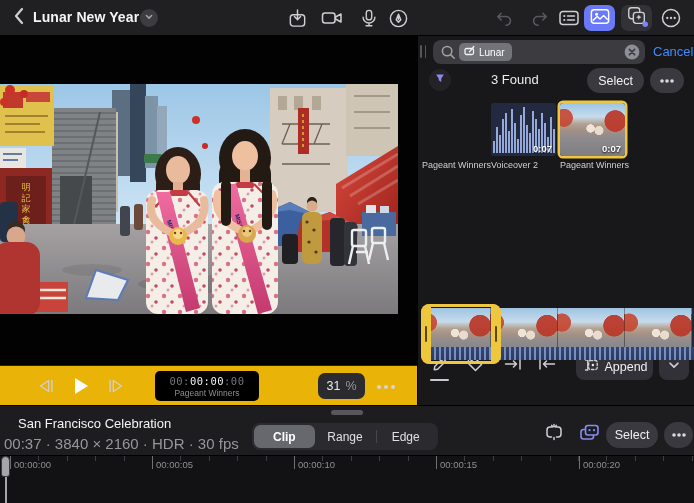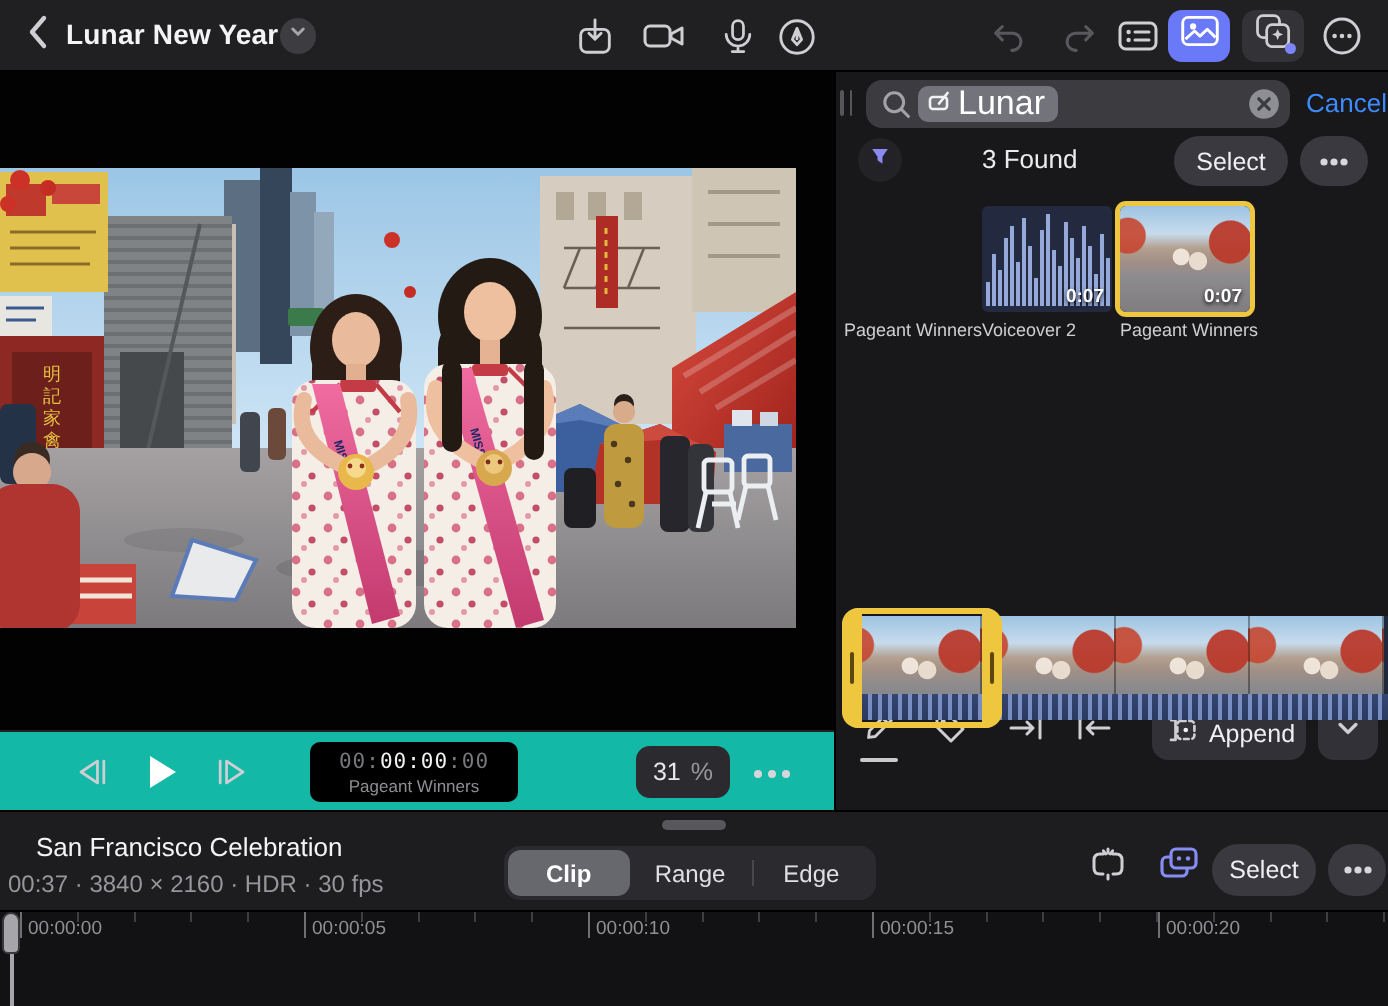--- a/index.html
+++ b/index.html
@@ -15,35 +15,35 @@
   .stroke-dim { fill:none; stroke:#58585d; stroke-width:1.6; stroke-linecap:round; stroke-linejoin:round; }
   .back-btn { position:absolute; left:8px; top:6px; width:22px; height:24px; display:flex; align-items:center; justify-content:center; }
   .proj-title { position:absolute; left:33px; top:9px; font-size:14px; font-weight:bold; color:#f4f4f6; letter-spacing:.1px; }
   .title-chev { position:absolute; left:140px; top:9px; width:18px; height:18px; border-radius:50%; background:#3c3c41; display:flex; align-items:center; justify-content:center; }
   .media-btn { position:absolute; left:584px; top:5px; width:31px; height:26px; border-radius:7px; background:#6a79f7; display:flex; align-items:center; justify-content:center; }
   .fx-btn { position:absolute; left:621px; top:5px; width:31px; height:26px; border-radius:7px; background:#323237; display:flex; align-items:center; justify-content:center; }
 
   
   .viewer { position:absolute; left:0; top:36px; width:417px; height:369px; background:#020203; }
   .video-wrap { position:absolute; left:0; top:48px; width:398px; height:230px; overflow:hidden; background:#0a0a0b; }
-  .transport { position:absolute; left:0; top:329px; width:417px; height:40px; border-top:1px solid #232327; background:#14b8a6; }
+  .transport { position:absolute; left:0; top:329px; width:417px; height:40px; border-top:1px solid #232327; background:#eab308; }
   .tc-box { position:absolute; left:155px; top:5px; width:104px; height:30px; background:#000; border-radius:5px; display:flex; flex-direction:column; align-items:center; justify-content:center; gap:1px; }
   .tc-line { font-family:"DejaVu Sans Mono", monospace; font-size:10.5px; letter-spacing:.5px; color:#f2f2f4; }
   .tc-line .dim { color:#77777c; }
   .tc-name { font-size:8.5px; color:#8e8e93; }
   .zoom-pill { position:absolute; left:318px; top:7px; width:47px; height:26px; background:#2b2b2f; border-radius:7px; display:flex; align-items:center; justify-content:center; gap:5px; font-size:12.5px; }
   .zoom-pill .pct { color:#97979c; }
 
   
   .browser { position:absolute; left:417px; top:36px; width:277px; height:369px; background:#18181b; border-left:1px solid #000; }
   .grip { position:absolute; left:2px; top:9px; width:8px; height:13px; display:flex; gap:3px; }
   .grip i { width:1.5px; height:13px; background:#55555a; border-radius:1px; }
   .search-field { position:absolute; left:15px; top:4px; width:212px; height:24px; background:#3b3b40; border-radius:8px; }
   .search-field .mag { position:absolute; left:7px; top:4px; }
-  .token { position:absolute; left:26px; top:3px; height:18px; padding:0 7px 0 5px; background:#73737b; border-radius:5px; display:flex; align-items:center; gap:3px; font-size:17px; color:#fff; }
+  .token { position:absolute; left:26px; top:3px; height:18px; padding:0 7px 0 5px; background:#73737b; border-radius:5px; display:flex; align-items:center; gap:3px; font-size:10px; color:#fff; }
   .clear-btn { position:absolute; right:5px; top:4px; width:16px; height:16px; }
   .cancel { position:absolute; left:235px; top:8px; font-size:13px; color:#3e8bff; }
   .found-row { position:absolute; left:0; top:30px; width:277px; height:30px; }
   .filter-ic { position:absolute; left:11px; top:3px; width:22px; height:22px; border-radius:50%; background:#232327; display:flex; align-items:center; justify-content:center; }
   .found-label { position:absolute; left:41px; top:6px; font-size:13px; color:#ececee;margin-left:32px; }
   .pill { background:#39393f; border-radius:13px; display:flex; align-items:center; justify-content:center; font-size:12.5px; color:#f0f0f2; }
   .sel-pill { position:absolute; left:169px; top:2px; width:57px; height:25px; }
   .dots-pill { position:absolute; left:232px; top:2px; width:34px; height:25px; }
   .thumb { position:absolute; top:67px; width:65px; height:53px; border-radius:3px; overflow:hidden; background:#222; }
   .thumb.sel { box-shadow:0 0 0 2.5px #eec73e; }
@@ -73,21 +73,21 @@
   .tools-row { position:absolute; left:0; top:313px; width:292px; height:37px; }
   .tool-ic { position:absolute; top:4px; width:26px; height:26px; display:flex; align-items:center; justify-content:center; }
   .tool-underline { position:absolute; left:12px; top:30px; width:19px; height:2px; background:#c9c9cd; border-radius:1px; }
   .append-btn { position:absolute; left:158px; top:4px; width:77px; height:27px; background:#313137; border-radius:8px; display:flex; align-items:center; justify-content:center; gap:5px; font-size:12.5px; color:#f0f0f2; }
   .chev-btn { position:absolute; left:241px; top:4px; width:30px; height:27px; background:#313137; border-radius:8px; display:flex; align-items:center; justify-content:center; }
 
   
   .infobar { position:absolute; left:0; top:405px; width:694px; height:50px; background:#1d1d20; border-top:1px solid #000; }
   .drag-pill { position:absolute; left:331px; top:4px; width:32px; height:4.5px; border-radius:2.5px; background:#57575c; }
   .clip-title { position:absolute; left:18px; top:10px; font-size:13px; font-weight:normal; color:#f4f4f6; }
-  .clip-meta { position:absolute; left:4px; top:29px; font-size:12px; color:#96969b; }
+  .clip-meta { position:absolute; left:4px; top:29px; font-size:15px; color:#96969b; }
   .seg { position:absolute; left:252px; top:17px; width:186px; height:27px; background:#2b2b2f; border-radius:8px; display:flex; padding:2px; }
   .seg-item { flex:1; display:flex; align-items:center; justify-content:center; font-size:12px; color:#e0e0e3; border-radius:6.5px; position:relative; }
   .seg-item.active { background:#67676e; color:#fff; font-weight:600; }
   .seg-div { position:absolute; left:124px; top:7px; width:1px; height:13px; background:#48484c; }
   .ib-ic { position:absolute; top:15px; width:26px; height:26px; display:flex; align-items:center; justify-content:center; }
   .ib-select { position:absolute; left:606px; top:16px; width:52px; height:26px; }
   .ib-dots { position:absolute; left:664px; top:16px; width:29px; height:26px; }
 
   
   .timeline { position:absolute; left:0; top:455px; width:694px; height:48px; background:#121214; border-top:1px solid #000; }

